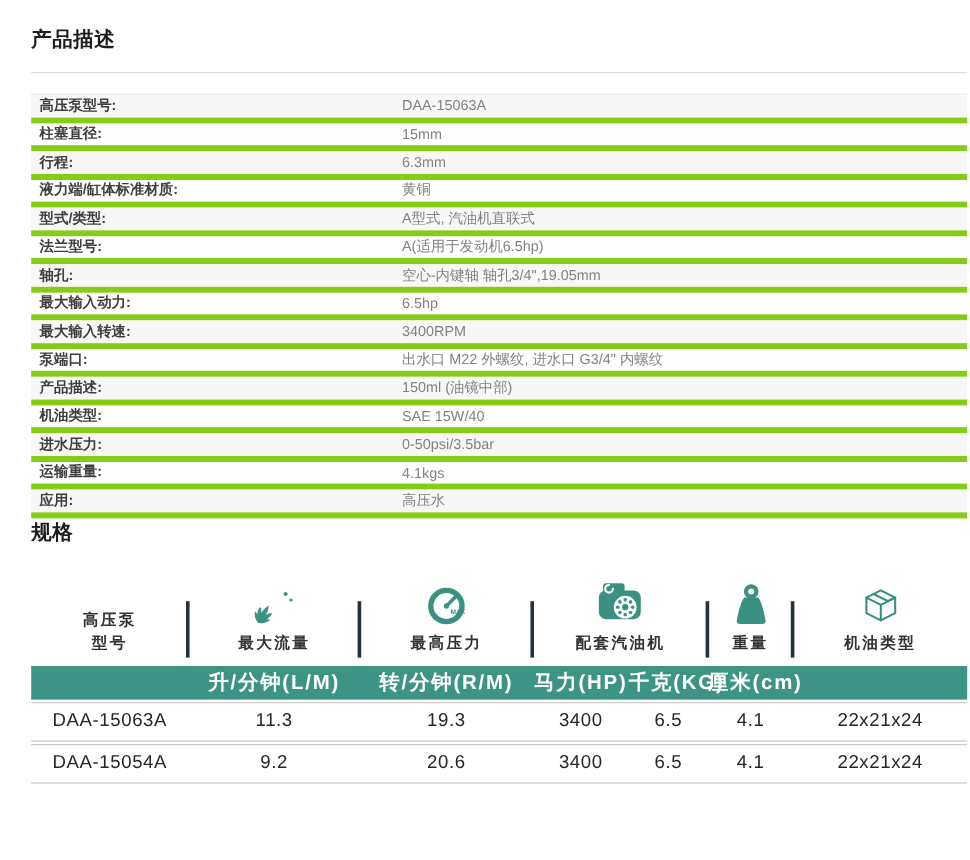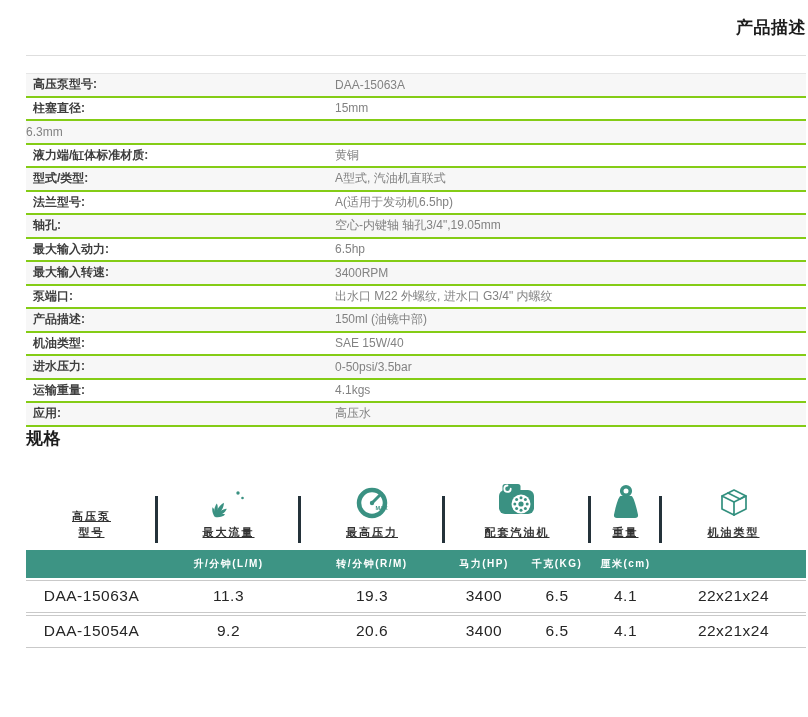--- a/index.html
+++ b/index.html
@@ -9,32 +9,32 @@
     font-family: "Liberation Sans", sans-serif;
     overflow: hidden;
   }
   .page { width: 780px; margin-left: 26px; }
 
   
   .section-title {
     font-size: 17px; font-weight: 700; color: #1d1d1d;
     letter-spacing: 0.5px;
   }
-  .title-desc { padding-top: 16px; text-align: right; }
+  .title-desc { padding-top: 21px; }
   .hr {
     border: none; border-top: 1px solid #dedede;
     margin-top: 16px;
   }
 
   
   .desc-table { margin-top: 17px; border-top: 1px solid #e6e6e6; }
   .desc-row {
     display: flex; align-items: center;
     height: 23.5px;
-    border-bottom: 2px solid #84cc16;
+    border-bottom: 5px solid #84cc16;
     background: #ffffff;
   }
   .desc-row:nth-child(odd) { background: #f7f7f7; }
   .desc-label {
     width: 309px; padding-left: 7px;
     font-size: 12px; font-weight: 700; color: #3e3e3e;
     white-space: nowrap;
   }
   .desc-value {
     font-size: 12px; color: #828282;
@@ -51,35 +51,35 @@
   }
   .spec-header { margin-top: 28px; height: 72px; }
   .spec-hcell {
     position: relative;
     display: flex; flex-direction: column;
     justify-content: flex-end; align-items: center;
     padding-bottom: 9px; text-align: center;
   }
   .spec-hcell.engine { grid-column: 4 / 6; text-align: center; }
   .spec-hcell .hlabel {
-    font-size: 11px; font-weight: 700; color: #333333;
-    letter-spacing: 2px; line-height: 1.45; white-space: nowrap; text-decoration: underline;
+    font-size: 13px; font-weight: 700; color: #333333;
+    letter-spacing: 2px; line-height: 1.45; white-space: nowrap;
   }
   .spec-hcell .icon { margin-bottom: 5px; height: 36px; display: flex; align-items: flex-end; }
   .spec-hcell.divided::after {
     content: ""; position: absolute; right: -1px; bottom: 7px;
     width: 3px; height: 47px; background: #24323a;
   }
 
   .spec-units {
     height: 28px; background: #3d9484;
     align-items: center;
   }
   .spec-units .ucell {
-    color: #ffffff; font-size: 10px; font-weight: 700;
+    color: #ffffff; font-size: 17px; font-weight: 700;
     letter-spacing: 1.5px; text-align: center; white-space: nowrap;
   }
 
   .spec-row {
     height: 33px; align-items: center;
     margin-top: 2px;
     border-top: 1px solid #c9c9c9;
     border-bottom: 1px solid #c9c9c9;
   }
   .spec-row .dcell {
@@ -98,20 +98,21 @@
   <div class="desc-table">
     <div class="desc-row">
         <span class="desc-label">高压泵型号:</span>
         <span class="desc-value">DAA-15063A</span>
       </div>
     <div class="desc-row">
         <span class="desc-label">柱塞直径:</span>
         <span class="desc-value">15mm</span>
       </div>
     <div class="desc-row">
+        <span class="desc-label">行程:</span>
         <span class="desc-value">6.3mm</span>
       </div>
     <div class="desc-row">
         <span class="desc-label">液力端/缸体标准材质:</span>
         <span class="desc-value">黄铜</span>
       </div>
     <div class="desc-row">
         <span class="desc-label">型式/类型:</span>
         <span class="desc-value">A型式, 汽油机直联式</span>
       </div>

